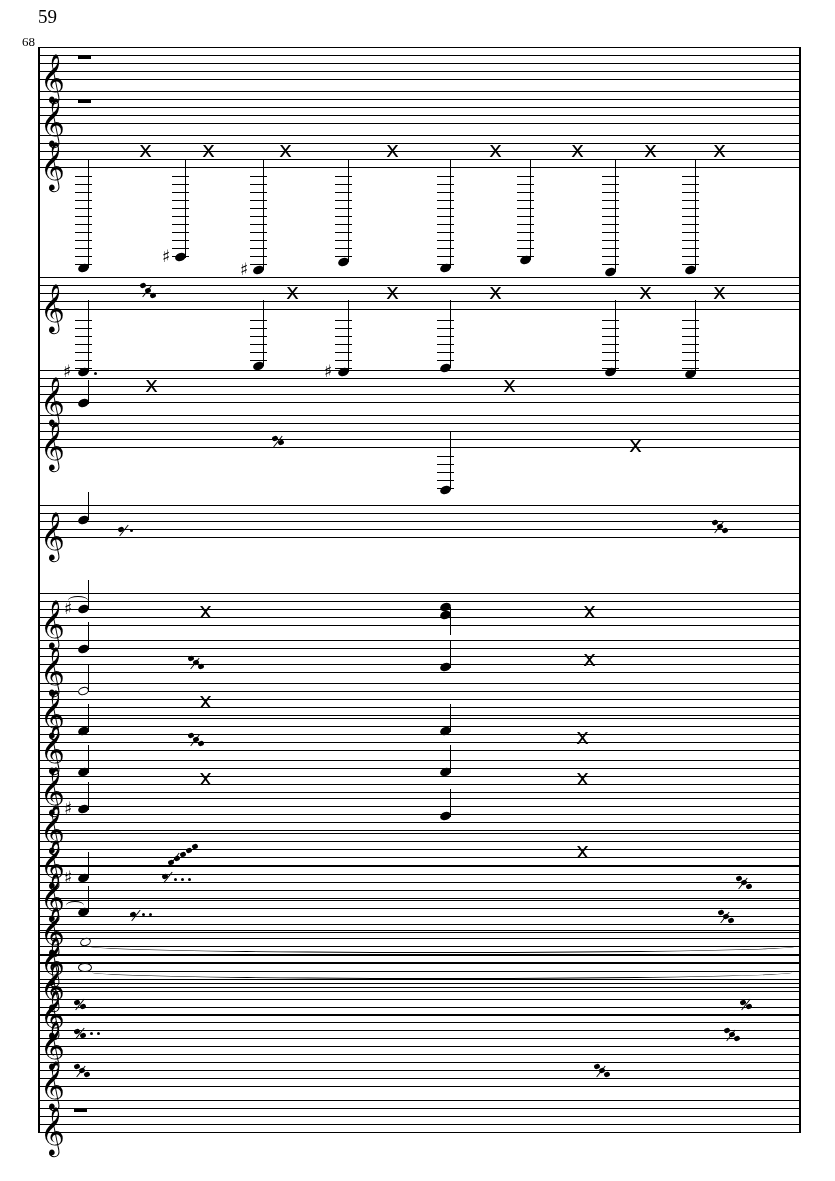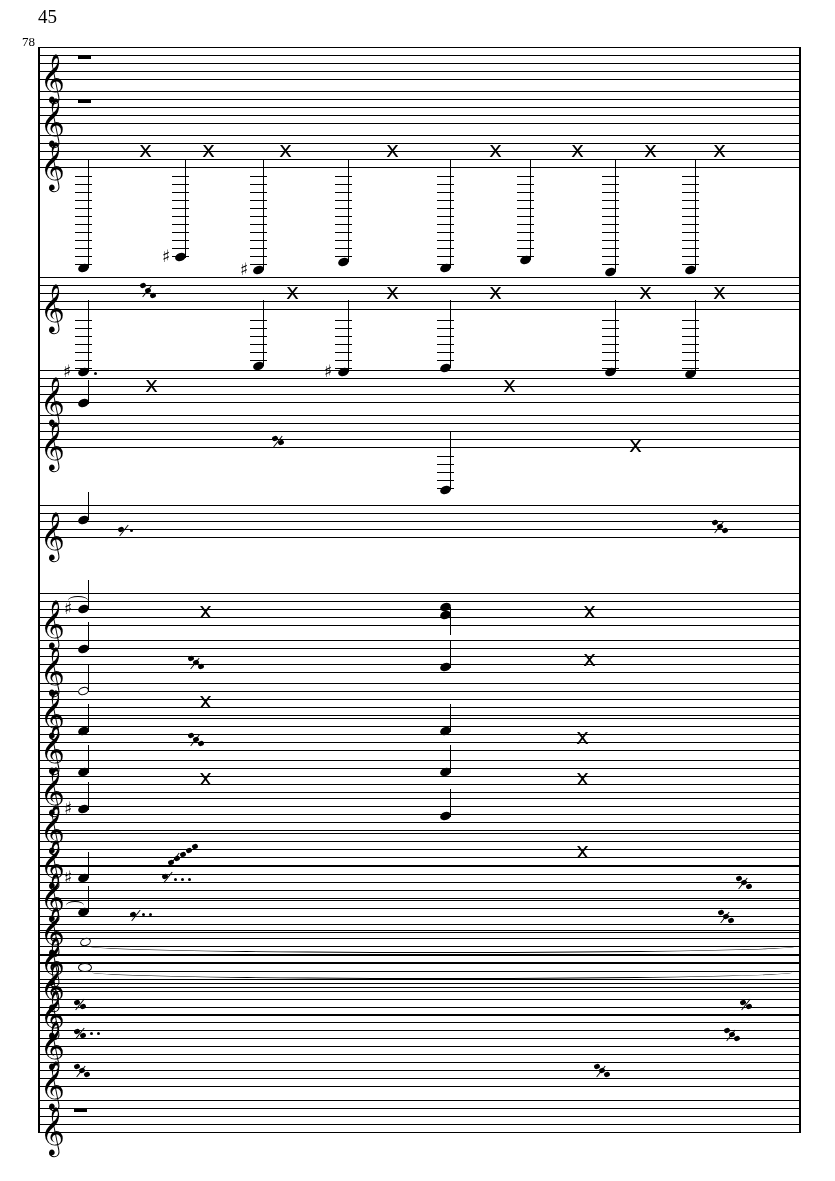--- a/index.html
+++ b/index.html
@@ -152,22 +152,22 @@
     height: 3px;
     background: #000;
     border-radius: 50%;
   }
 </style>
 </head>
 <body>
 
 <div class="page">
 
-  <div class="page-number">45</div>
-  <div class="measure-number">78</div>
+  <div class="page-number">59</div>
+  <div class="measure-number">68</div>
 
   <div class="staff" style="top:47px;">
     <div class="line"></div>
     <div class="line"></div>
     <div class="line"></div>
     <div class="line"></div>
     <div class="line"></div>
   </div>
   <div class="clef" style="left:40px; top:78px;">𝄞</div>
   <div class="rest-whole" style="left:78px; top:55px;"></div>

